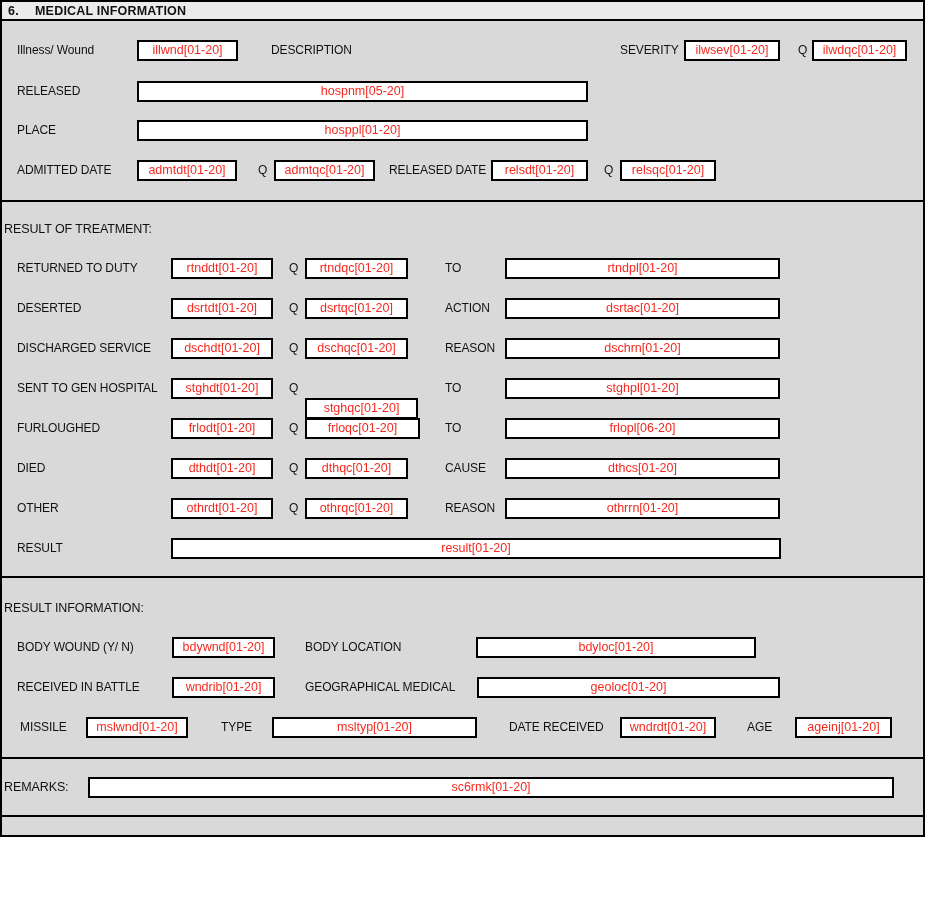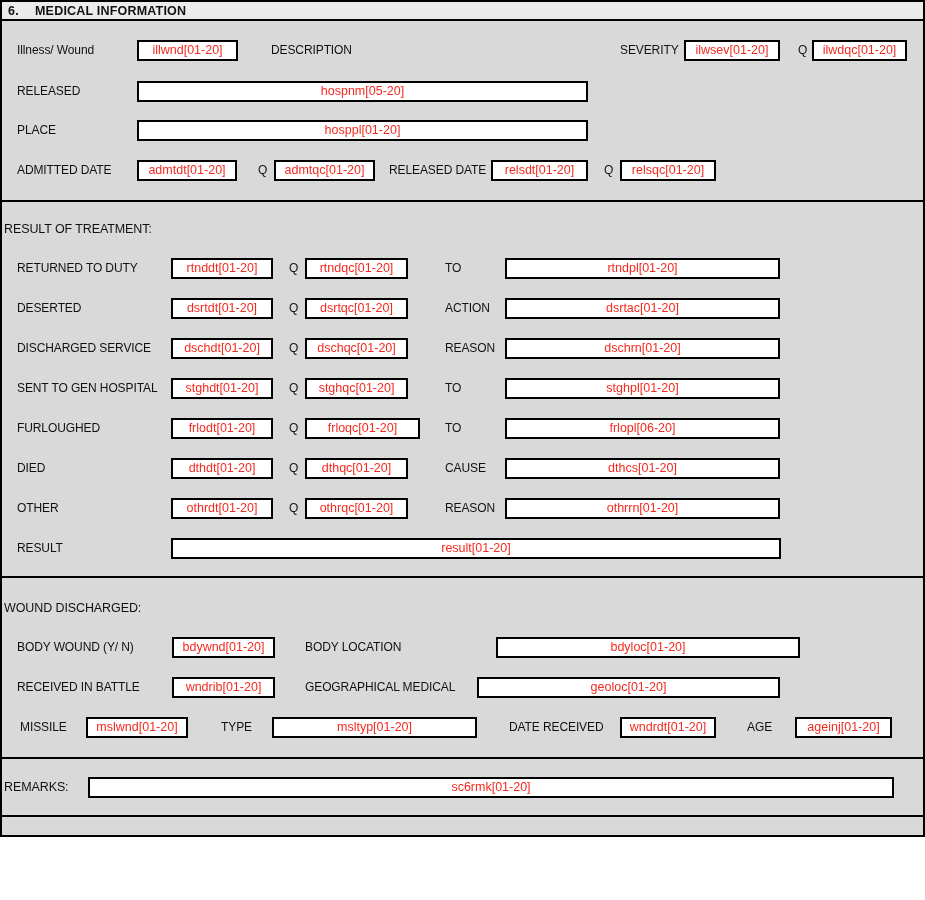--- a/index.html
+++ b/index.html
@@ -95,21 +95,21 @@
   <span class="lbl" style="left:17px;top:338px">DISCHARGED SERVICE</span>
   <div class="box" style="left:171px;top:338px;width:102px">dschdt[01-20]</div>
   <span class="lbl" style="left:289px;top:338px">Q</span>
   <div class="box" style="left:305px;top:338px;width:103px">dschqc[01-20]</div>
   <span class="lbl" style="left:445px;top:338px">REASON</span>
   <div class="box" style="left:505px;top:338px;width:275px">dschrn[01-20]</div>
 
   <span class="lbl" style="left:17px;top:378px">SENT TO GEN HOSPITAL</span>
   <div class="box" style="left:171px;top:378px;width:102px">stghdt[01-20]</div>
   <span class="lbl" style="left:289px;top:378px">Q</span>
-  <div class="box" style="left:305px;top:378px;width:103px">stghqc[01-20]</div>
+  <div class="box" style="left:305px;top:398px;width:113px">stghqc[01-20]</div>
   <span class="lbl" style="left:445px;top:378px">TO</span>
   <div class="box" style="left:505px;top:378px;width:275px">stghpl[01-20]</div>
 
   <span class="lbl" style="left:17px;top:418px">FURLOUGHED</span>
   <div class="box" style="left:171px;top:418px;width:102px">frlodt[01-20]</div>
   <span class="lbl" style="left:289px;top:418px">Q</span>
   <div class="box" style="left:305px;top:418px;width:115px">frloqc[01-20]</div>
   <span class="lbl" style="left:445px;top:418px">TO</span>
   <div class="box" style="left:505px;top:418px;width:275px">frlopl[06-20]</div>
 
@@ -125,26 +125,26 @@
   <span class="lbl" style="left:289px;top:498px">Q</span>
   <div class="box" style="left:305px;top:498px;width:103px">othrqc[01-20]</div>
   <span class="lbl" style="left:445px;top:498px">REASON</span>
   <div class="box" style="left:505px;top:498px;width:275px">othrrn[01-20]</div>
 
   <span class="lbl" style="left:17px;top:538px">RESULT</span>
   <div class="box" style="left:171px;top:538px;width:610px">result[01-20]</div>
 
   <div class="divider" style="top:576px"></div>
 
-  <span class="heading" style="left:4px;top:601px">WOUND DISCHARGED:</span>
+  <span class="heading" style="left:4px;top:601px">RESULT INFORMATION:</span>
 
   <span class="lbl" style="left:17px;top:637px">BODY WOUND (Y/ N)</span>
   <div class="box" style="left:172px;top:637px;width:103px">bdywnd[01-20]</div>
   <span class="lbl" style="left:305px;top:637px">BODY LOCATION</span>
-  <div class="box" style="left:496px;top:637px;width:304px">bdyloc[01-20]</div>
+  <div class="box" style="left:476px;top:637px;width:280px">bdyloc[01-20]</div>
 
   <span class="lbl" style="left:17px;top:677px">RECEIVED IN BATTLE</span>
   <div class="box" style="left:172px;top:677px;width:103px">wndrib[01-20]</div>
   <span class="lbl" style="left:305px;top:677px">GEOGRAPHICAL MEDICAL</span>
   <div class="box" style="left:477px;top:677px;width:303px">geoloc[01-20]</div>
 
   <span class="lbl" style="left:20px;top:717px">MISSILE</span>
   <div class="box" style="left:86px;top:717px;width:102px">mslwnd[01-20]</div>
   <span class="lbl" style="left:221px;top:717px">TYPE</span>
   <div class="box" style="left:272px;top:717px;width:205px">msltyp[01-20]</div>

